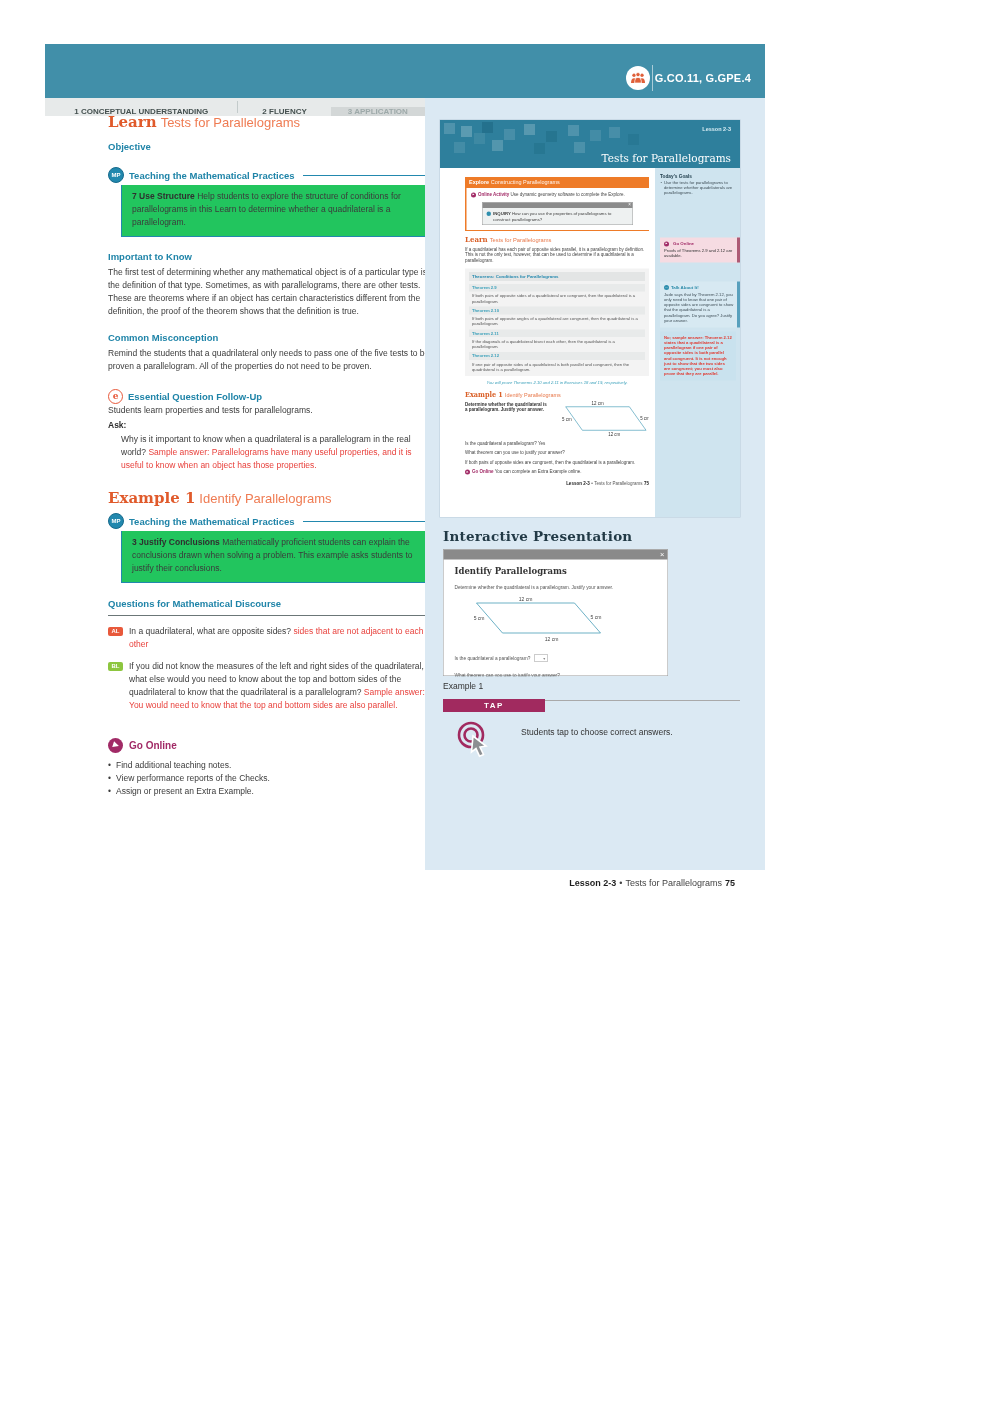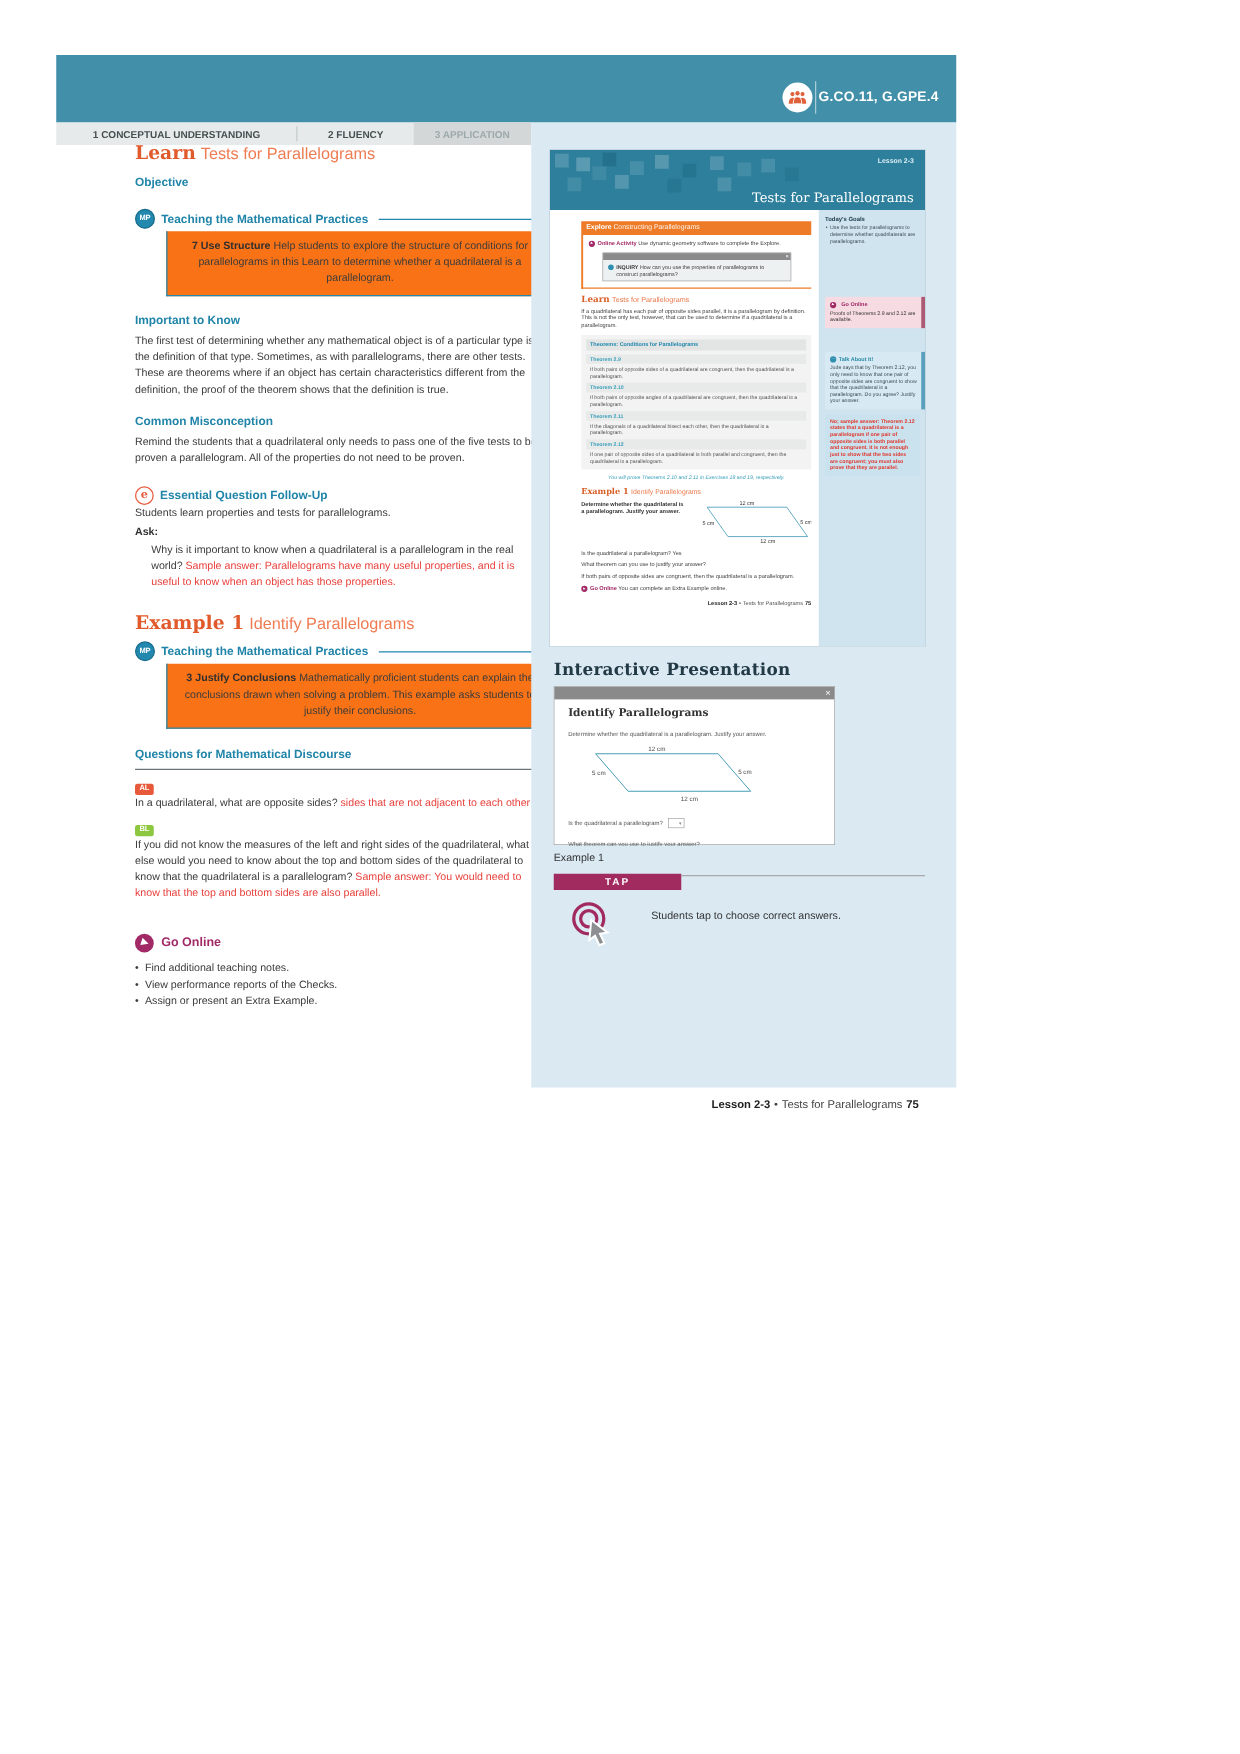--- a/index.html
+++ b/index.html
@@ -8,51 +8,51 @@
   .sheet{position:absolute;left:45px;top:44px;width:720px;height:1320px;}
 
   
   .topbar{position:absolute;left:0;top:0;width:720px;height:54px;background:#418fa9;}
   .topbar-right{position:absolute;right:14px;top:0;height:68px;display:flex;align-items:center;gap:2px;}
   .people-badge{width:24px;height:24px;border-radius:50%;background:#ffffff;display:flex;align-items:center;justify-content:center;}
   .topbar-divider{width:1px;height:26px;background:rgba(255,255,255,.55);}
   .standards{color:#ffffff;font-weight:bold;font-size:11px;letter-spacing:.2px;}
 
   
-  .tabbar{position:absolute;left:0;top:54px;width:380px;height:18px;display:flex;background:#e7eaea;font-size:8px;font-weight:bold;color:#44504f;}
+  .tabbar{position:absolute;left:0;top:54px;width:380px;height:18px;display:flex;background:#e7eaea;font-size:8px;font-weight:bold;color:#44504f;align-items:flex-end;}
   .tab{display:flex;align-items:center;justify-content:center;}
   .tab1{width:196px;}
   .tab-divider{width:1px;height:12px;background:#c3cbcb;align-self:center;}
   .tab2{width:94px;}
   .tab3{width:96px;background:#d3d7d7;color:#9da9a9;font-weight:bold;}
 
   
   .left-col{position:absolute;left:63px;top:72px;width:322px;color:#3b3b3b;font-size:8.5px;line-height:13px;}
   .h-learn{margin:0 0 9px 0;}
   .h-learn .slab{font-family:"DejaVu Serif", serif;font-weight:bold;color:#e05a2b;font-size:15px;}
   .h-learn .sub{color:#ef7b52;font-size:13px;margin-left:4px;}
   .teal-h{color:#1f84a8;font-weight:bold;font-size:9.5px;margin:13px 0 3px 0;}
   .para{margin:0 0 2px 0;}
   .mp-row{display:flex;align-items:center;margin-top:14px;}
   .mp-icon{width:14px;height:14px;border-radius:50%;background:#2288ae;color:#fff;font-weight:bold;font-size:6px;display:flex;align-items:center;justify-content:center;border:1px solid #176b8d;flex:0 0 auto;}
   .mp-title{color:#1f84a8;font-weight:bold;font-size:9.5px;margin-left:5px;}
   .mp-rule{flex:1;border-top:1.5px solid #2288ae;margin-left:8px;}
-  .mp-box{border:1.5px solid #2288ae;border-top-width:0;margin:2px 0 0 25px;padding:5px 10px 7px 10px;width:288px;background:#f97316;text-align:center;}
+  .mp-box{border:1.5px solid #2288ae;border-top-width:0;margin:2px 0 0 13px;padding:5px 10px 7px 10px;width:288px;background:#22c55e;}
   .mp-box .b{font-weight:bold;color:#2f2f2f;}
   .eq-row{display:flex;align-items:center;margin-top:16px;}
   .eq-icon{width:13px;height:13px;border-radius:50%;border:1.6px solid #e8593b;color:#e8593b;font-weight:bold;font-size:9px;display:flex;align-items:center;justify-content:center;font-family:"DejaVu Serif", serif;flex:0 0 auto;}
   .eq-title{color:#1f84a8;font-weight:bold;font-size:9.5px;margin-left:5px;}
   .ask{font-weight:bold;color:#2f2f2f;}
   .ask-block{padding-left:13px;margin-top:1px;}
   .red{color:#e8413c;}
   .h-example{margin:20px 0 6px 0;}
   .h-example .slab{font-family:"DejaVu Serif", serif;font-weight:bold;color:#e05a2b;font-size:15px;}
   .h-example .sub{color:#ef7b52;font-size:13px;margin-left:4px;}
   .discourse-h{color:#1f84a8;font-weight:bold;font-size:9.5px;margin-top:14px;padding-bottom:5px;border-bottom:1.5px solid #6b7677;}
-  .q-item{display:flex;margin-top:9px;flex-direction:column;}
+  .q-item{display:flex;margin-top:9px;}
   .q-badge{width:15px;height:9px;border-radius:2px;color:#fff;font-weight:bold;font-size:6px;display:flex;align-items:center;justify-content:center;margin:2px 6px 0 0;flex:0 0 auto;}
   .q-badge.al{background:#e8593b;}
   .q-badge.ol{background:#33a6c6;}
   .q-badge.bl{background:#8dc63f;}
   .go-row{display:flex;align-items:center;margin-top:26px;}
   .go-icon{width:15px;height:15px;border-radius:50%;background:#a12a66;position:relative;flex:0 0 auto;}
   .go-icon::after{content:"";position:absolute;left:5px;top:4px;border-left:6px solid #fff;border-top:3.5px solid transparent;border-bottom:3.5px solid transparent;transform:rotate(18deg);}
   .go-title{color:#a12a66;font-weight:bold;font-size:10px;margin-left:6px;}
   .bullets{margin-top:6px;}
   .bullet{position:relative;padding-left:8px;}

